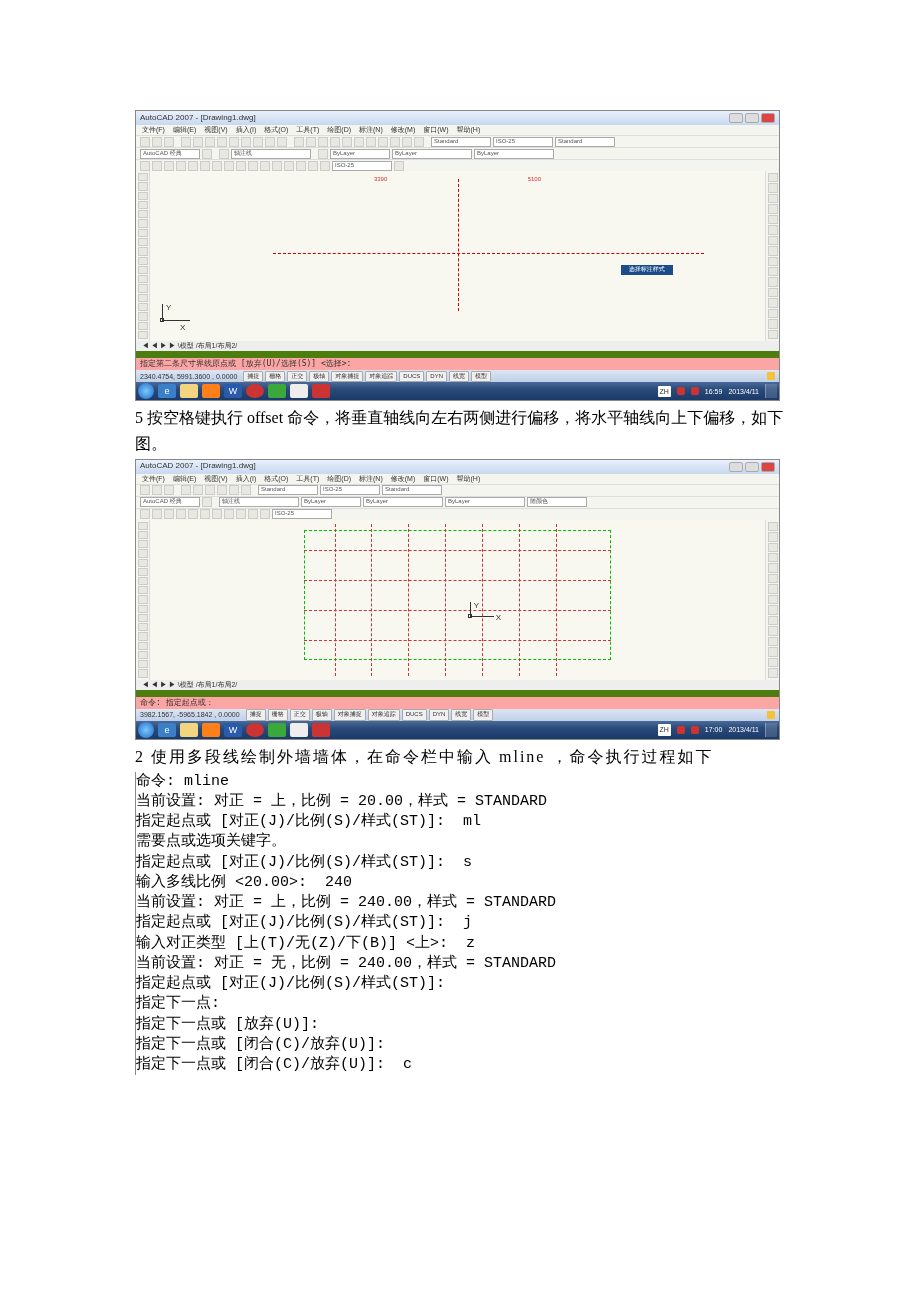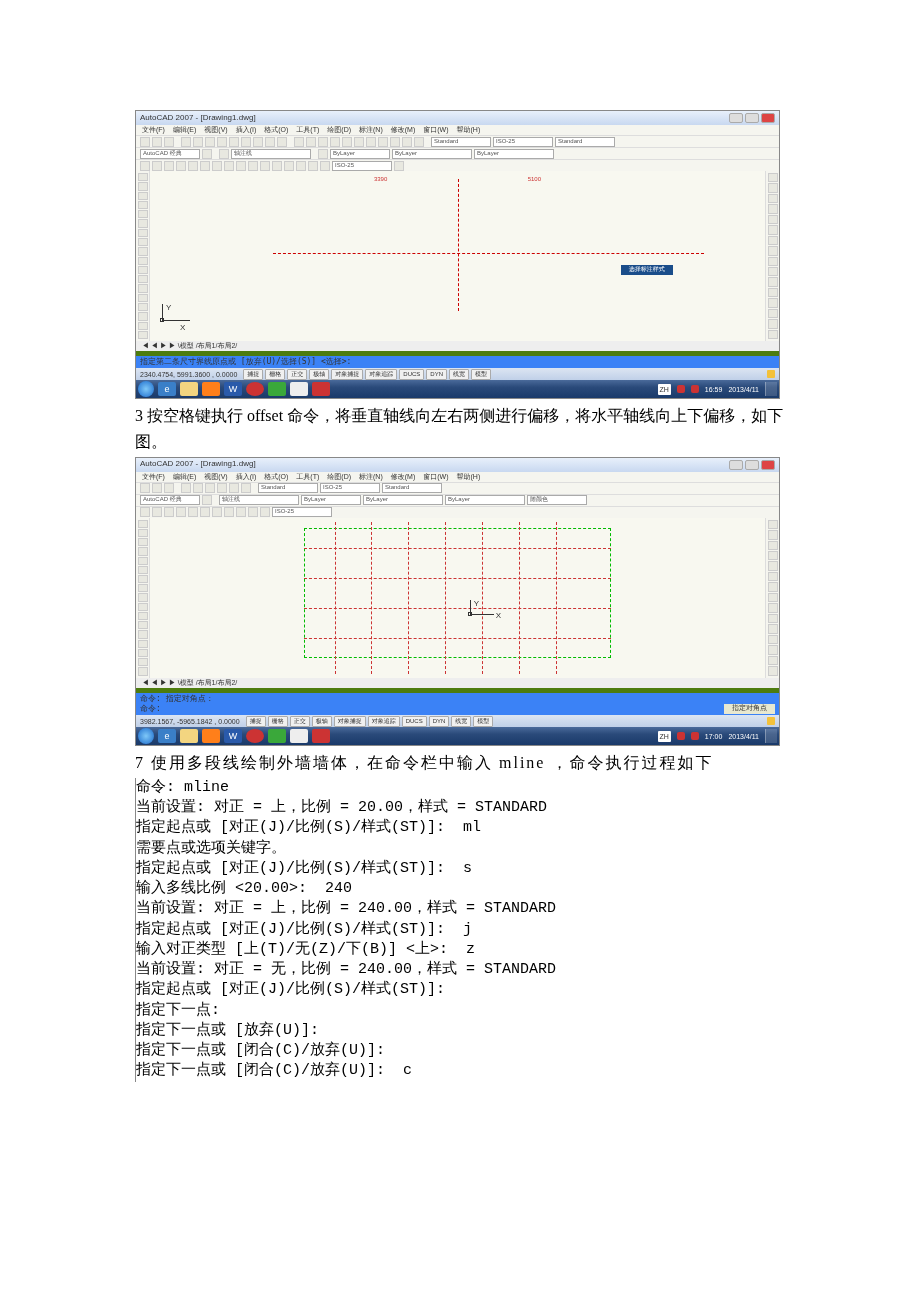--- a/index.html
+++ b/index.html
@@ -36,21 +36,21 @@
     .dim-top { position: absolute; top: 4px; left: 25%; right: 25%; height: 8px; color: #c33; font-size: 6px; display: flex; justify-content: space-around; }
     .tooltip-box { position: absolute; right: 15%; top: 55%; width: 52px; height: 10px; background: #1a4d8a; color: #fff; font-size: 6px; display: flex; align-items: center; justify-content: center; }
     .ucs { position: absolute; left: 12px; bottom: 20px; font-size: 8px; color: #333; }
     .ucs .y { position: absolute; left: 4px; top: -18px; }
     .ucs .x { position: absolute; left: 18px; top: 2px; }
     .ucs .arr { width: 28px; height: 1px; background: #333; position: relative; }
     .ucs .arr::before { content: ''; position: absolute; left: 0; top: -16px; width: 1px; height: 16px; background: #333; }
     .ucs .box { width: 4px; height: 4px; border: 1px solid #333; position: absolute; left: -2px; top: -2px; }
     
     .tabs-bar { height: 10px; background: #eee; font-size: 7px; padding-left: 6px; display: flex; align-items: center; color: #333; }
-    .cmd-area { background: #3b82f6; border-top: 5px solid #4d7c0f; font-size: 8px; font-family: "SimSun", monospace; color: #333; padding: 1px 4px; line-height: 1.3; }
+    .cmd-area { background: #fca5a5; border-top: 7px solid #4d7c0f; font-size: 8px; font-family: "SimSun", monospace; color: #333; padding: 1px 4px; line-height: 1.3; }
     .statusbar { height: 12px; background: linear-gradient(#dce5f2, #c0d0e8); display: flex; align-items: center; font-size: 7px; color: #333; padding: 0 4px; justify-content: space-between; }
     .sb-left { display: flex; gap: 6px; align-items: center; }
     .sb-btns { display: flex; gap: 2px; }
     .sb-btn { padding: 0 3px; background: #f0f0f0; border: 1px solid #aaa; border-radius: 1px; font-size: 6px; }
     .sb-right { display: flex; align-items: center; gap: 4px; }
     .lockpad { width: 8px; height: 8px; background: #f3c13a; border-radius: 1px; }
     
     .taskbar { height: 18px; background: linear-gradient(#4a6a9a, #2a4a7a 40%, #1a3a6a); display: flex; align-items: center; padding: 0 2px; gap: 4px; }
     .start-orb { width: 16px; height: 16px; border-radius: 50%; background: radial-gradient(#7fc8f8, #1a6acc); }
     .task-icon { width: 18px; height: 14px; border-radius: 2px; display: flex; align-items: center; justify-content: center; font-size: 9px; }
@@ -263,21 +263,21 @@
         <span class="zh-box">ZH</span>
         <div class="smallred"></div>
         <div class="smallred"></div>
         <span>16:59</span>
         <span>2013/4/11</span>
         <div class="tray-desk"></div>
       </div>
     </div>
   </div>
 
-  <div class="para">3 按空格键执行 offset 命令，将垂直轴线向左右两侧进行偏移，将水平轴线向上下偏移，如下图。</div>
+  <div class="para">5 按空格键执行 offset 命令，将垂直轴线向左右两侧进行偏移，将水平轴线向上下偏移，如下图。</div>
 
   <div class="cad-window">
     <div class="title-bar">
       <span class="title-text">AutoCAD 2007 - [Drawing1.dwg]</span>
       <div class="win-controls">
         <div class="win-btn"></div>
         <div class="win-btn"></div>
         <div class="win-btn win-close"></div>
       </div>
     </div>
@@ -389,25 +389,21 @@
           <div></div>
           <div></div>
           <div></div>
           <div></div>
           <div></div>
           <div></div>
       </div>
     </div>
     <div class="tabs-bar">◀ ◀ ▶ ▶ \模型 /布局1/布局2/</div>
     <div class="cmd-area">
-      <div>命令: 指定对角点：</div>
-      <div style="display:flex;justify-content:space-between">
-          <span>命令:</span>
-          <span style="background:#e8e8d0;padding:0 8px;font-size:7px">指定对角点</span>
-        </div>
+      <div>命令: 指定起点或：</div>
     </div>
     <div class="statusbar">
       <div class="sb-left">
         <span>3982.1567,   -5965.1842 , 0.0000</span>
         <div class="sb-btns">
           <span class="sb-btn">捕捉</span>
           <span class="sb-btn">栅格</span>
           <span class="sb-btn">正交</span>
           <span class="sb-btn">极轴</span>
           <span class="sb-btn">对象捕捉</span>
@@ -436,21 +432,21 @@
         <span class="zh-box">ZH</span>
         <div class="smallred"></div>
         <div class="smallred"></div>
         <span>17:00</span>
         <span>2013/4/11</span>
         <div class="tray-desk"></div>
       </div>
     </div>
   </div>
 
-  <div class="para" style="letter-spacing:2px">7 使用多段线绘制外墙墙体，在命令栏中输入 mline ，命令执行过程如下</div>
+  <div class="para" style="letter-spacing:2px">2 使用多段线绘制外墙墙体，在命令栏中输入 mline ，命令执行过程如下</div>
 
   <div class="terminal">命令: mline
 当前设置: 对正 = 上，比例 = 20.00，样式 = STANDARD
 指定起点或 [对正(J)/比例(S)/样式(ST)]:  ml
 需要点或选项关键字。
 指定起点或 [对正(J)/比例(S)/样式(ST)]:  s
 输入多线比例 &lt;20.00&gt;:  240
 当前设置: 对正 = 上，比例 = 240.00，样式 = STANDARD
 指定起点或 [对正(J)/比例(S)/样式(ST)]:  j
 输入对正类型 [上(T)/无(Z)/下(B)] &lt;上&gt;:  z

